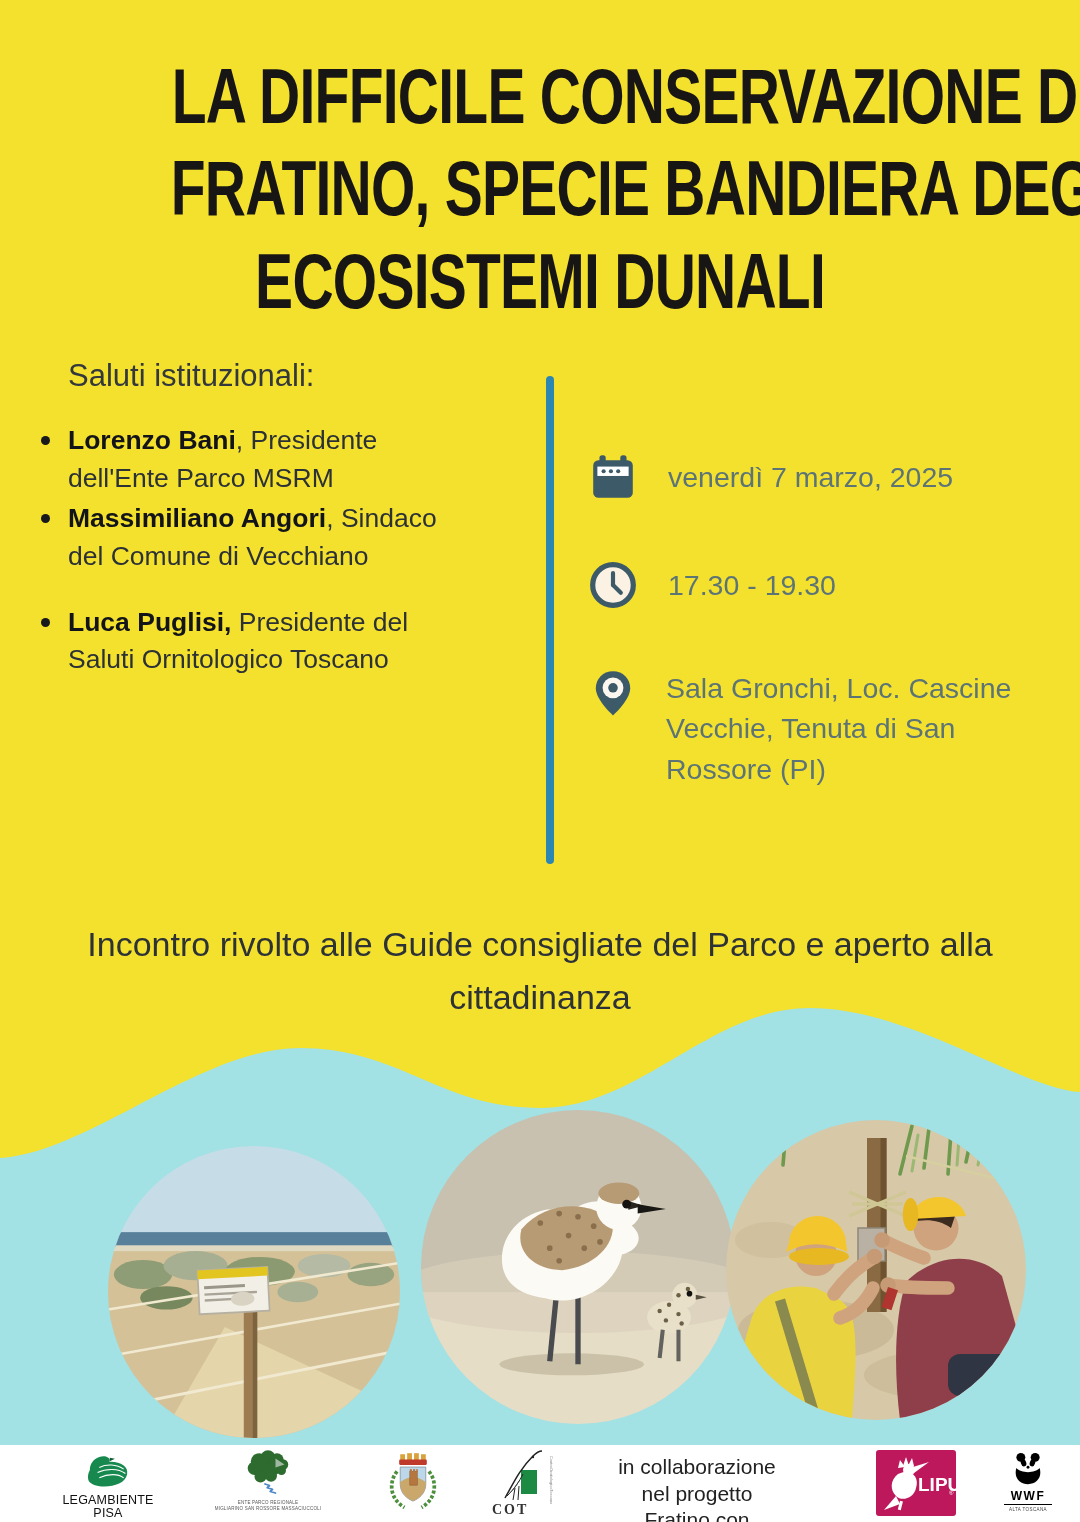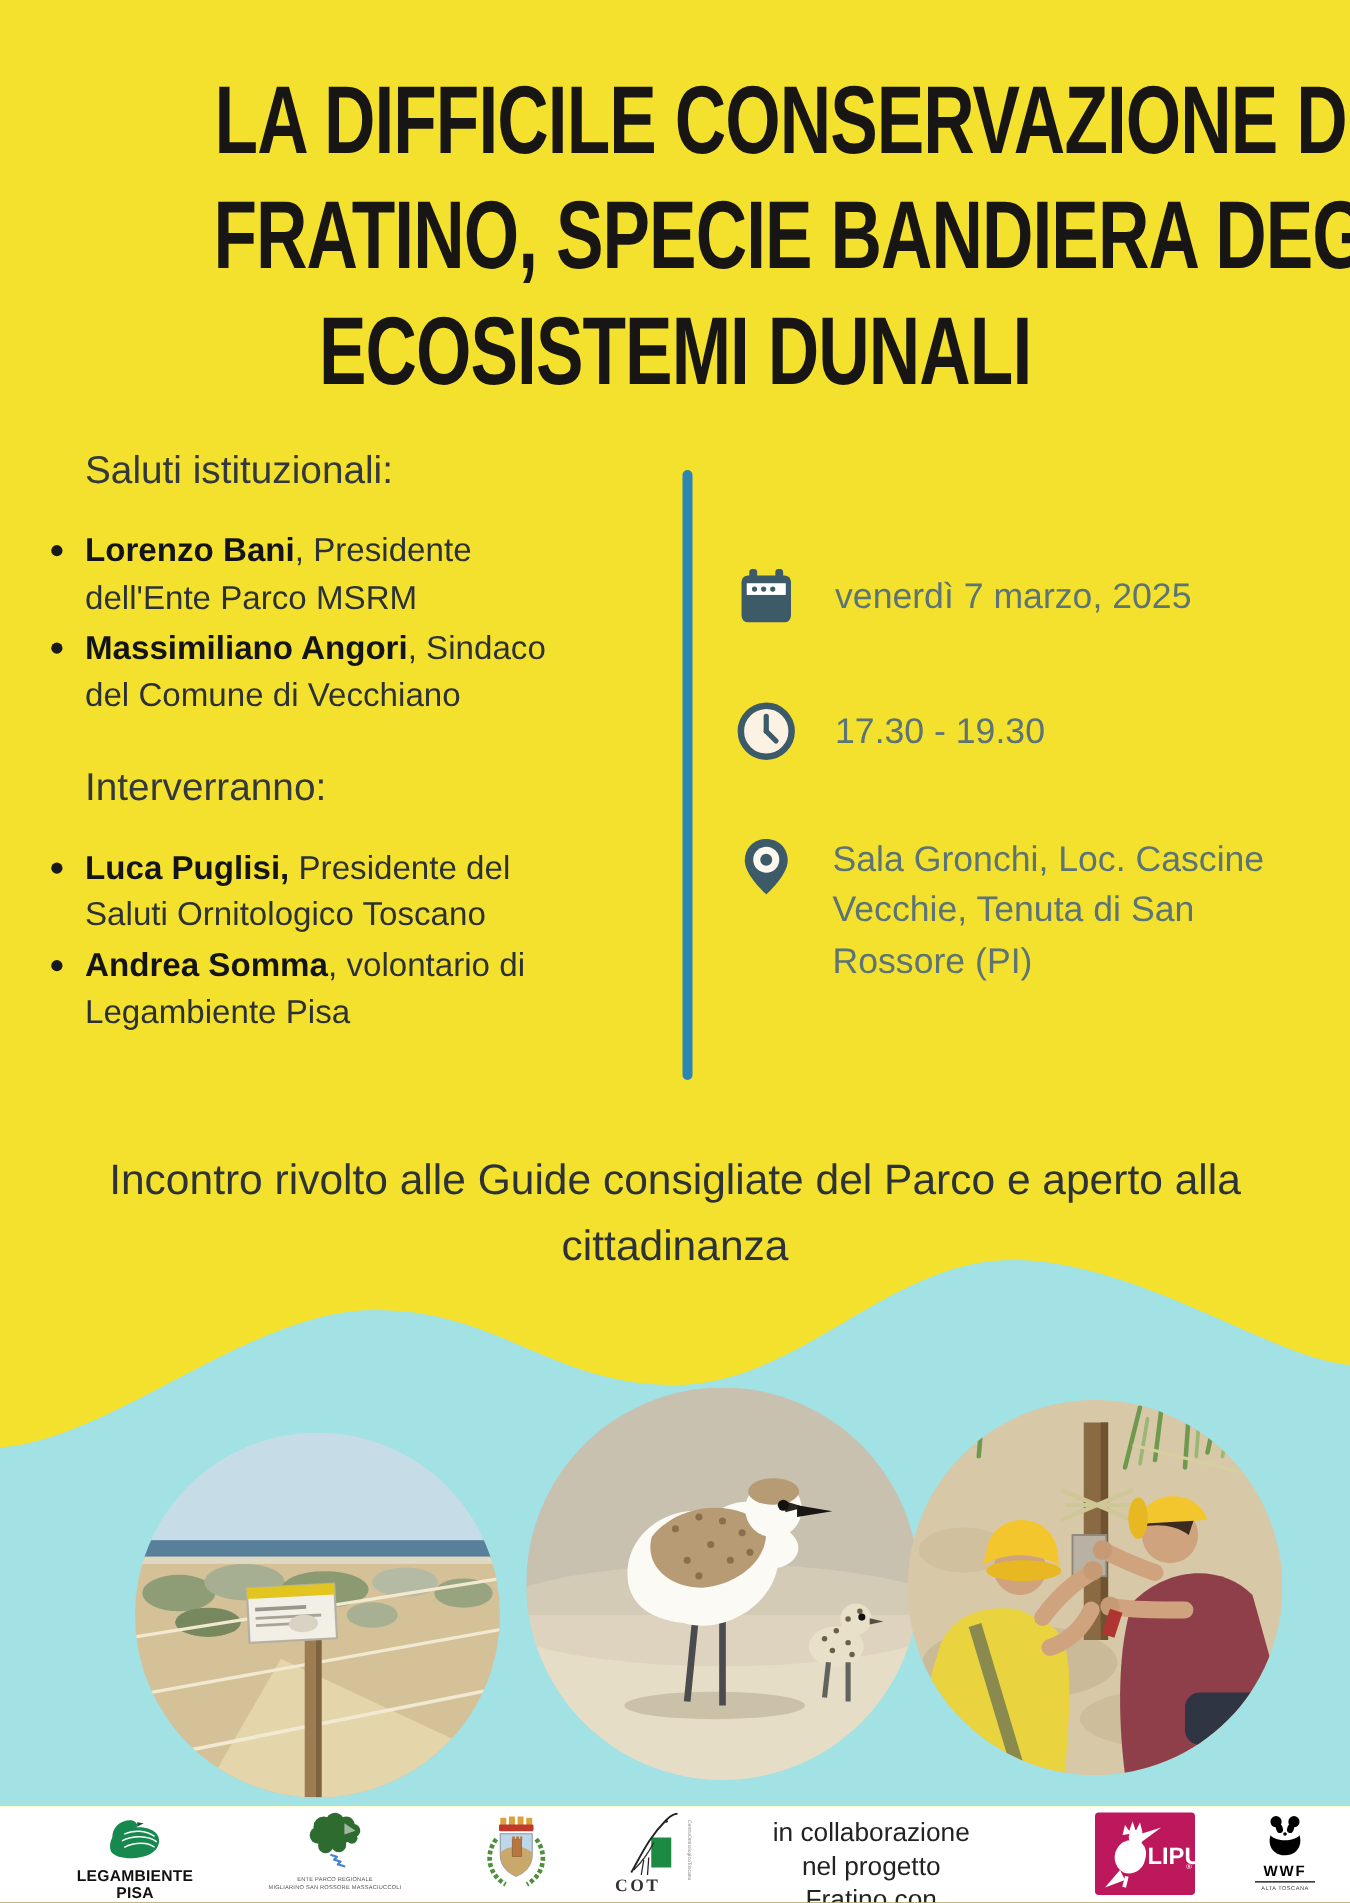--- a/index.html
+++ b/index.html
@@ -34,21 +34,21 @@
   .wave{position:absolute;top:1000px;left:0;display:block;}
   .circle{position:absolute;border-radius:50%;overflow:hidden;}
   .c1{left:108px;top:1146px;width:292px;height:292px;}
   .c2{left:421px;top:1110px;width:314px;height:314px;}
   .c3{left:726px;top:1120px;width:300px;height:300px;}
   .circle svg{width:100%;height:100%;display:block;}
   
   .footer{position:absolute;left:0;top:1445px;width:1080px;height:77px;background:#fff;}
   .logo{position:absolute;text-align:center;}
   .lg-legambiente{left:46px;top:5px;width:124px;}
-  .lg-legambiente .lg-text{font-size:12.5px;font-weight:700;color:#111;line-height:1.05;letter-spacing:.2px;}
+  .lg-legambiente .lg-text{font-size:12.5px;font-weight:400;color:#111;line-height:1.05;letter-spacing:.2px;}
   .lg-parco{left:206px;top:3px;width:124px;}
   .lg-parco .tiny{font-size:4.5px;color:#555;line-height:1.4;letter-spacing:.2px;}
   .lg-crest{left:380px;top:5px;width:66px;}
   .lg-cot{left:490px;top:3px;width:64px;position:absolute;}
   .lg-cot .cot-wrap{position:relative;width:64px;height:70px;}
   .cot-label{position:absolute;left:2px;bottom:0;font-family:"Liberation Serif",serif;font-size:14px;
              letter-spacing:2px;color:#333;font-weight:700;margin-top:36px;}
   .cot-side{position:absolute;right:0;top:8px;writing-mode:vertical-rl;font-size:4px;color:#888;}
   .collab{left:588px;top:9px;width:218px;text-align:center;font-size:21px;color:#222;line-height:1.27;position:absolute;}
   .lg-lipu{left:876px;top:5px;width:80px;height:66px;background:#be185d;border-radius:3px;}
@@ -67,24 +67,22 @@
     <div class="title-line"><span>FRATINO, SPECIE BANDIERA DEGLI</span></div>
     <div class="title-line"><span>ECOSISTEMI DUNALI</span></div>
   </header>
 
   <section class="left">
     <h2>Saluti istituzionali:</h2>
     <ul>
       <li><span class="b">Lorenzo Bani</span><span>, Presidente dell'Ente Parco MSRM</span></li>
       <li><span class="b">Massimiliano Angori</span><span>, Sindaco del Comune di Vecchiano</span></li>
     </ul>
-    <h2 class="h2b">Interverranno:</h2>
     <ul>
       <li><span class="b">Luca Puglisi,</span><span> Presidente del Saluti Ornitologico Toscano</span></li>
-      <li><span class="b">Andrea Somma</span><span>, volontario di Legambiente Pisa</span></li>
     </ul>
   </section>
 
   <div class="divider"></div>
 
   <section class="events">
     <div class="row">
       <svg class="ic" viewBox="0 0 48 48">
         <rect x="11" y="3" width="6" height="11" rx="2.5" fill="#3c5a68"></rect>
         <rect x="31" y="3" width="6" height="11" rx="2.5" fill="#3c5a68"></rect>

